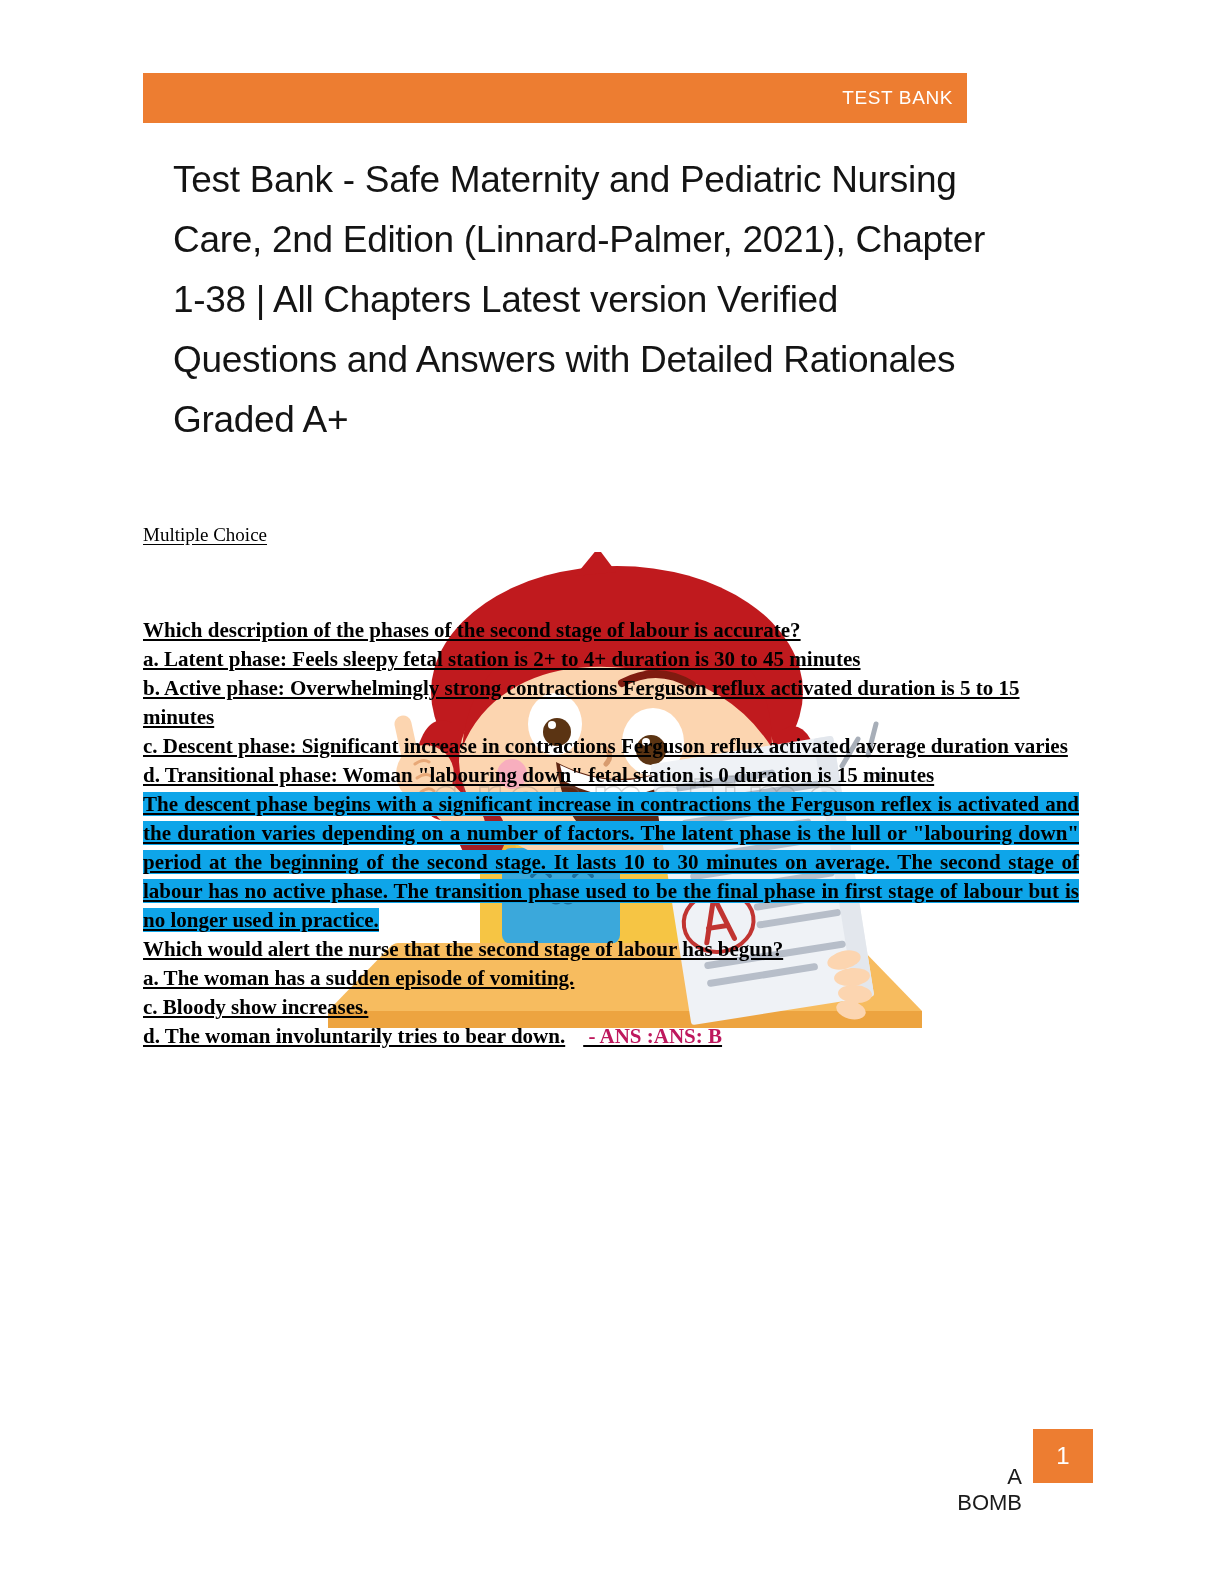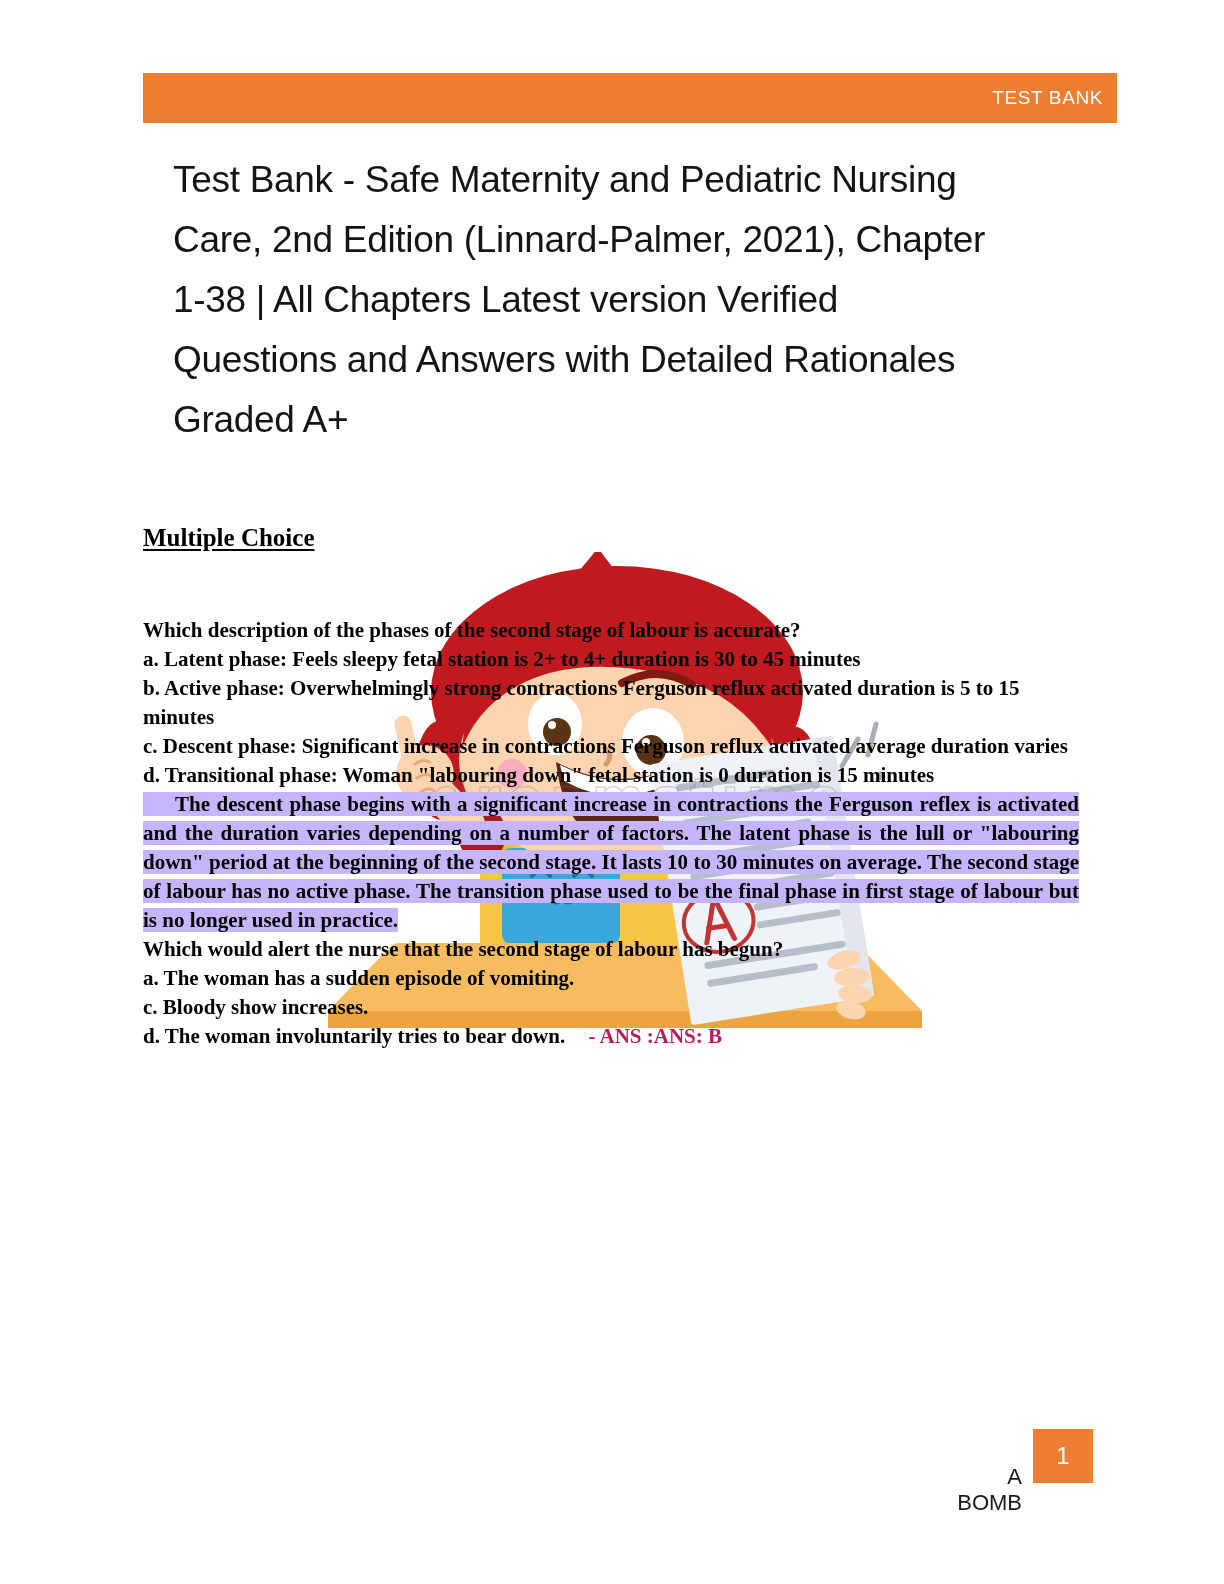--- a/index.html
+++ b/index.html
@@ -1,35 +1,35 @@
 <!DOCTYPE html>
 <html><head>
 <meta charset="utf-8">
 <style>
   html,body{margin:0;padding:0;background:#ffffff;}
   .page{position:relative;width:1224px;height:1584px;background:#ffffff;overflow:hidden;
         font-family:"Liberation Serif",serif;}
-  .header-bar{position:absolute;left:143px;top:73px;width:974px;height:50px;background:#ED7D31;
+  .header-bar{position:absolute;left:143px;top:73px;width:824px;height:50px;background:#ED7D31;
         display:flex;align-items:center;justify-content:flex-end;box-sizing:border-box;padding-right:14px;}
   .header-label{color:#ffffff;font-family:"Liberation Sans",sans-serif;font-size:19px;letter-spacing:.6px;}
   .title{position:absolute;left:143px;top:150px;width:960px;color:#141414;
         font-family:"Liberation Sans",sans-serif;font-size:37px;line-height:60px;font-weight:400;letter-spacing:-.3px;margin-left:30px;}
   .title div{white-space:nowrap;}
-  .section-heading{position:absolute;left:143px;top:524px;font-size:25px;color:#000;
-        text-decoration:underline;text-underline-offset:3px;font-weight:bold;}
+  .section-heading{position:absolute;left:143px;top:524px;font-size:19px;color:#000;
+        text-decoration:underline;text-underline-offset:3px;}
   .content{position:absolute;left:143px;top:616px;width:936px;font-size:21px;font-weight:bold;
         line-height:29px;color:#000;z-index:3;}
-  .content p{margin:0;}
+  .content p{margin:0;text-decoration:underline;}
   .opt-a{margin-top:17px;}
   .opt{margin-top:16px;}
   .opt-d1{margin-top:24px;}
   .ans{margin-top:60px;color:#FE0000;}
   .ans-inline{color:#be185d;margin-left:18px;}
   .rationale{margin-top:8px;text-align:justify;}
-  .hl{background:#c4b5fd;padding-left:32px;}
+  .hl{background:#0ea5e9;}
   .q2{margin-top:69px;}
   .footer-brand{position:absolute;left:940px;top:1436px;width:82px;text-align:right;
         font-family:"Liberation Sans",sans-serif;font-size:22px;color:#1a1a1a;z-index:3;margin-top:28px;}
   .page-number-box{position:absolute;left:1033px;top:1429px;width:60px;height:54px;background:#ED7D31;
         display:flex;align-items:center;justify-content:center;z-index:3;}
   .page-number{color:#ffffff;font-family:"Liberation Sans",sans-serif;font-size:24px;}
   .illustration{position:absolute;left:320px;top:552px;width:610px;height:482px;z-index:1;}
 </style>
 </head>
 <body>

